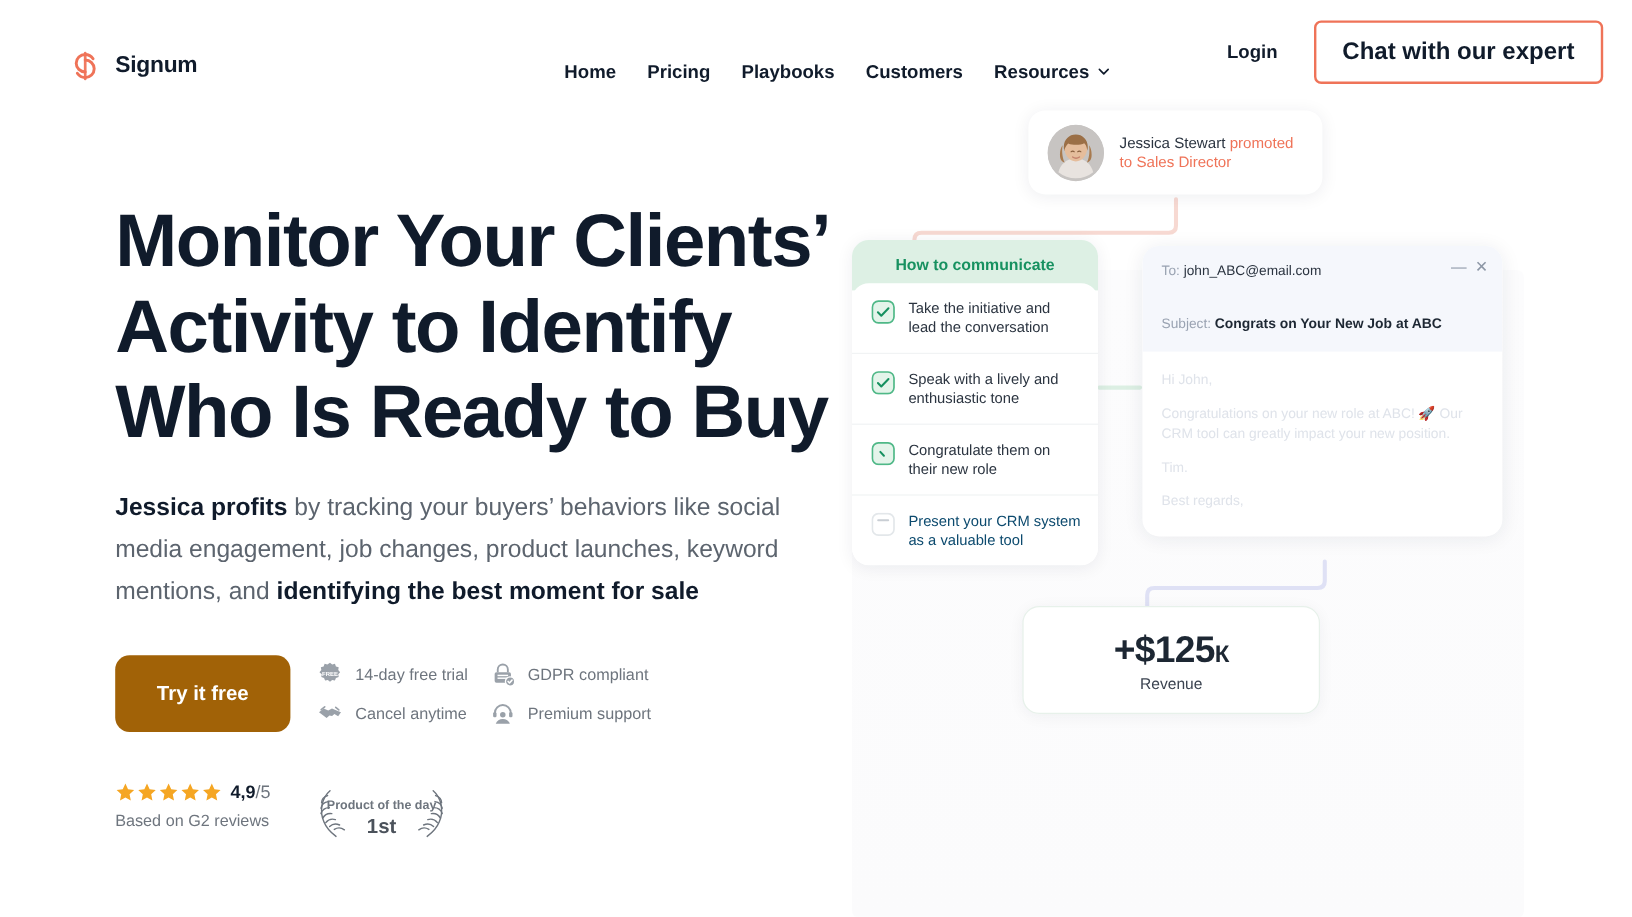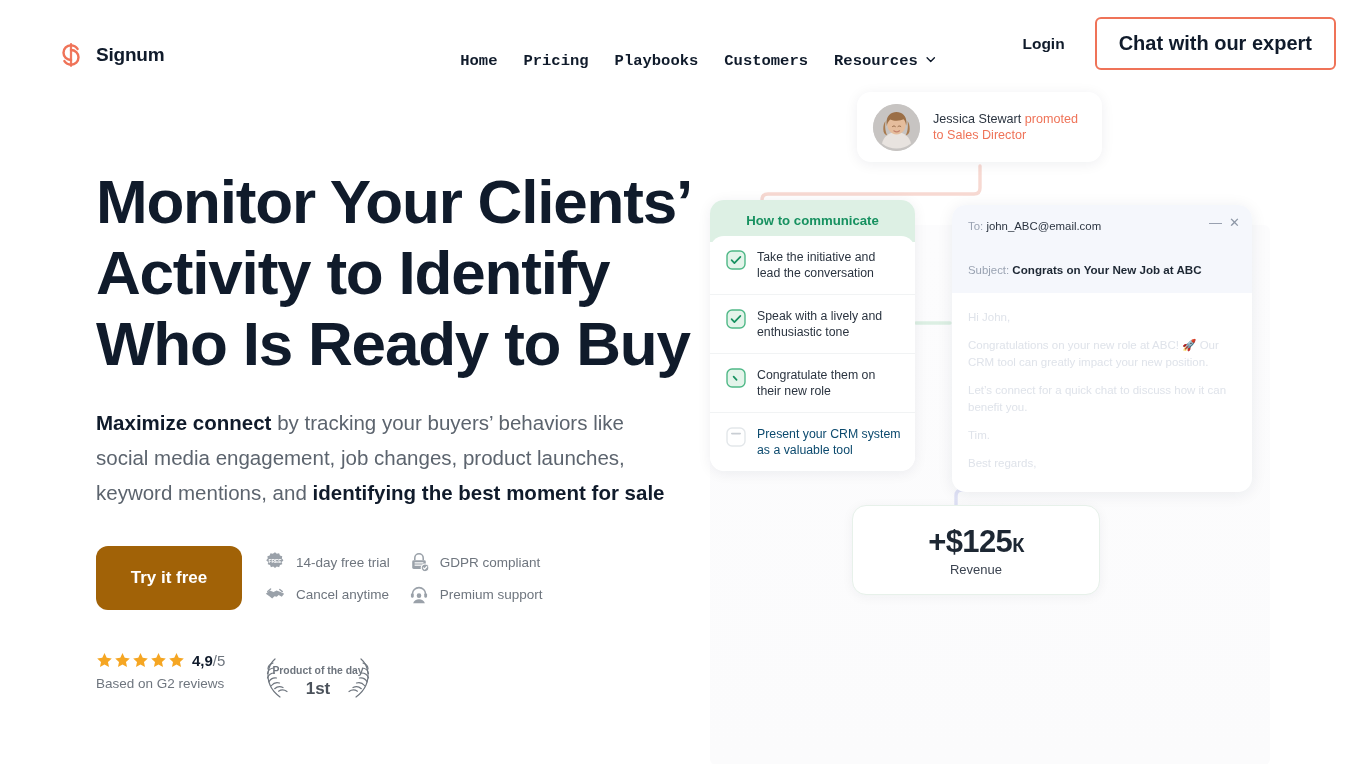--- a/index.html
+++ b/index.html
@@ -19,21 +19,21 @@
     position: relative;
     margin-left: 36px;
   }
   .brand { display: flex; align-items: center; gap: 10px; }
   .brand-mark { width: 30px; height: 30px; display: block; }
   .brand-name {
     font-size: 19px; font-weight: 700; color: #101b2b; letter-spacing: -0.2px;
   }
   .nav-links {
     position: absolute; left: 50%; transform: translateX(-50%);
-    display: flex; align-items: center; gap: 26px; font-family: Liberation Mono, monospace;
+    display: flex; align-items: center; gap: 26px;
   }
   .nav-link {
     font-size: 15.5px; font-weight: 700; color: #101b2b;
     cursor: pointer; white-space: nowrap;
     display: flex; align-items: center; gap: 7px;
   }
   .chev { display: inline-block; width: 11px; height: 11px; }
   .nav-right {
     margin-left: auto; display: flex; align-items: center; gap: 30px;
   }
@@ -198,21 +198,21 @@
   </div>
 </div>
 
 <div class="hero">
 
   <div class="hero-left">
 
     <h1 class="headline">Monitor Your Clients’ Activity to Identify Who Is Ready to Buy</h1>
 
     <p class="sub">
-      <b>Maximize connect</b><span> by tracking your buyers’ behaviors like social media engagement, job changes, product launches, keyword mentions, and </span><b>identifying the best moment for sale</b>
+      <b>Jessica profits</b><span> by tracking your buyers’ behaviors like social media engagement, job changes, product launches, keyword mentions, and </span><b>identifying the best moment for sale</b>
     </p>
 
     <div class="cta-row">
       <button class="try-btn">Try it free</button>
 
       <div class="perks">
         <div class="perk">
           <span>
             <svg class="perk-ico" viewBox="0 0 24 24">
               <path fill="#9aa1a9" d="M12 1.4l2 1.6 2.5-.6.9 2.4 2.5.8-.4 2.5 1.7 1.9-1.7 1.9.4 2.5-2.5.8-.9 2.4-2.5-.6-2 1.6-2-1.6-2.5.6-.9-2.4-2.5-.8.4-2.5L2.4 10l1.7-1.9-.4-2.5 2.5-.8.9-2.4 2.5.6z"></path>
@@ -381,21 +381,20 @@
             <b>john_ABC@email.com</b>
           </div>
           <div class="mail-line sub">
             <span>Subject:</span>
             <b>Congrats on Your New Job at ABC</b>
           </div>
         </div>
         <div class="mail-body">
           <div class="mail-p">Hi John,</div>
           <div class="mail-p">Congratulations on your  new role at ABC! 🚀 Our CRM  tool can greatly  impact your new position.</div>
-          <div class="mail-p">Let’s connect for a quick chat to discuss how it can benefit you.</div>
           <div class="mail-p">Tim.</div>
           <div class="mail-p" style="margin-bottom:0">Best regards,</div>
         </div>
       </div>
 
       <div class="card rev-card">
         <div class="rev-num">
           <span>+$125</span><em>К</em>
         </div>
         <div class="rev-lbl">Revenue</div>

